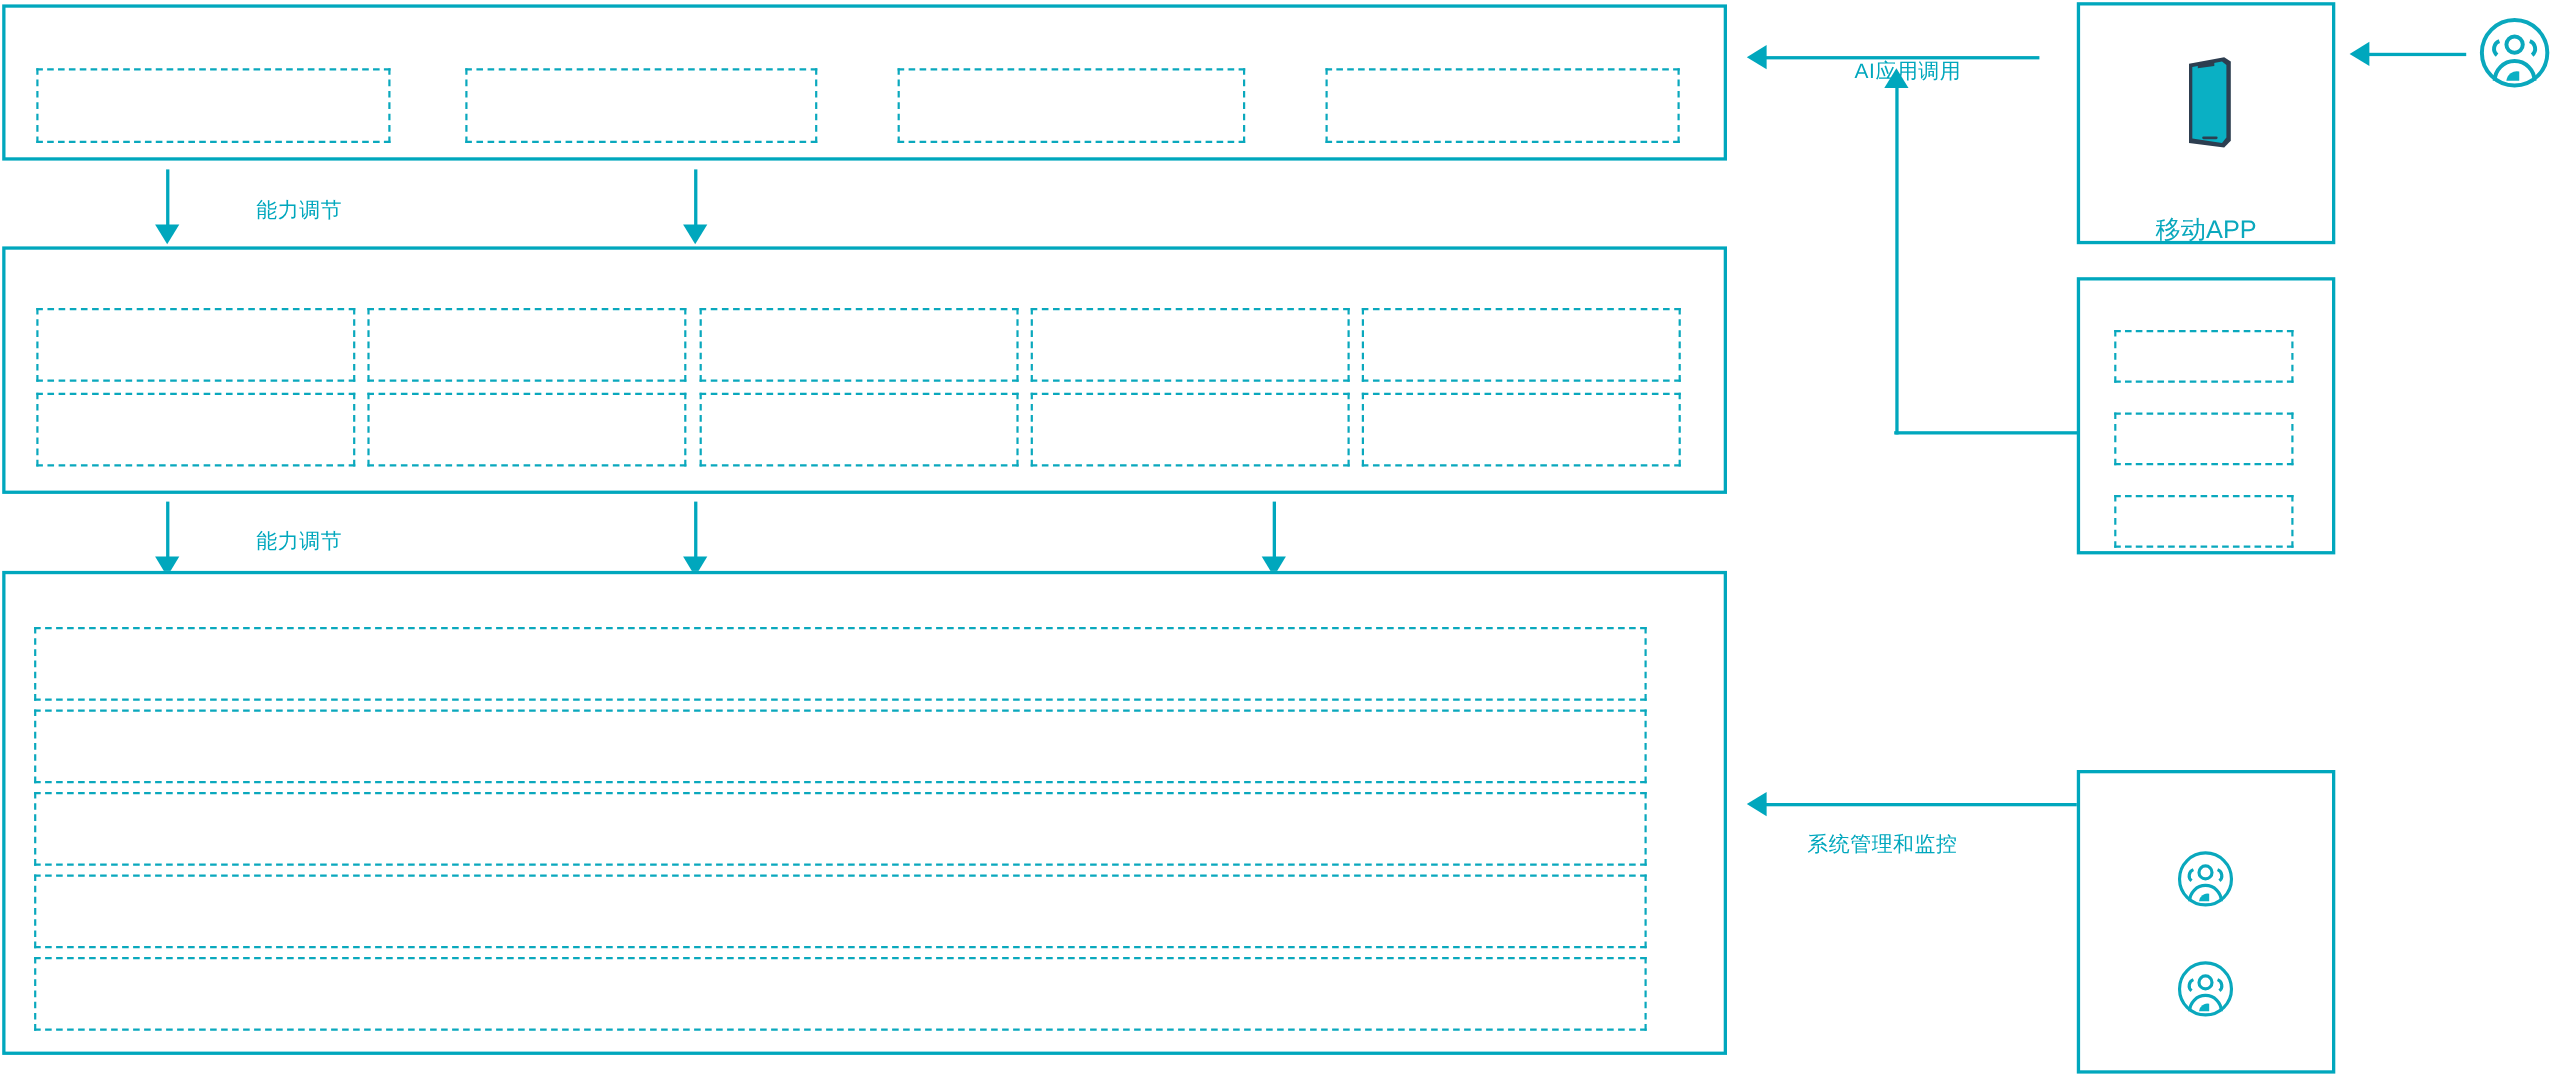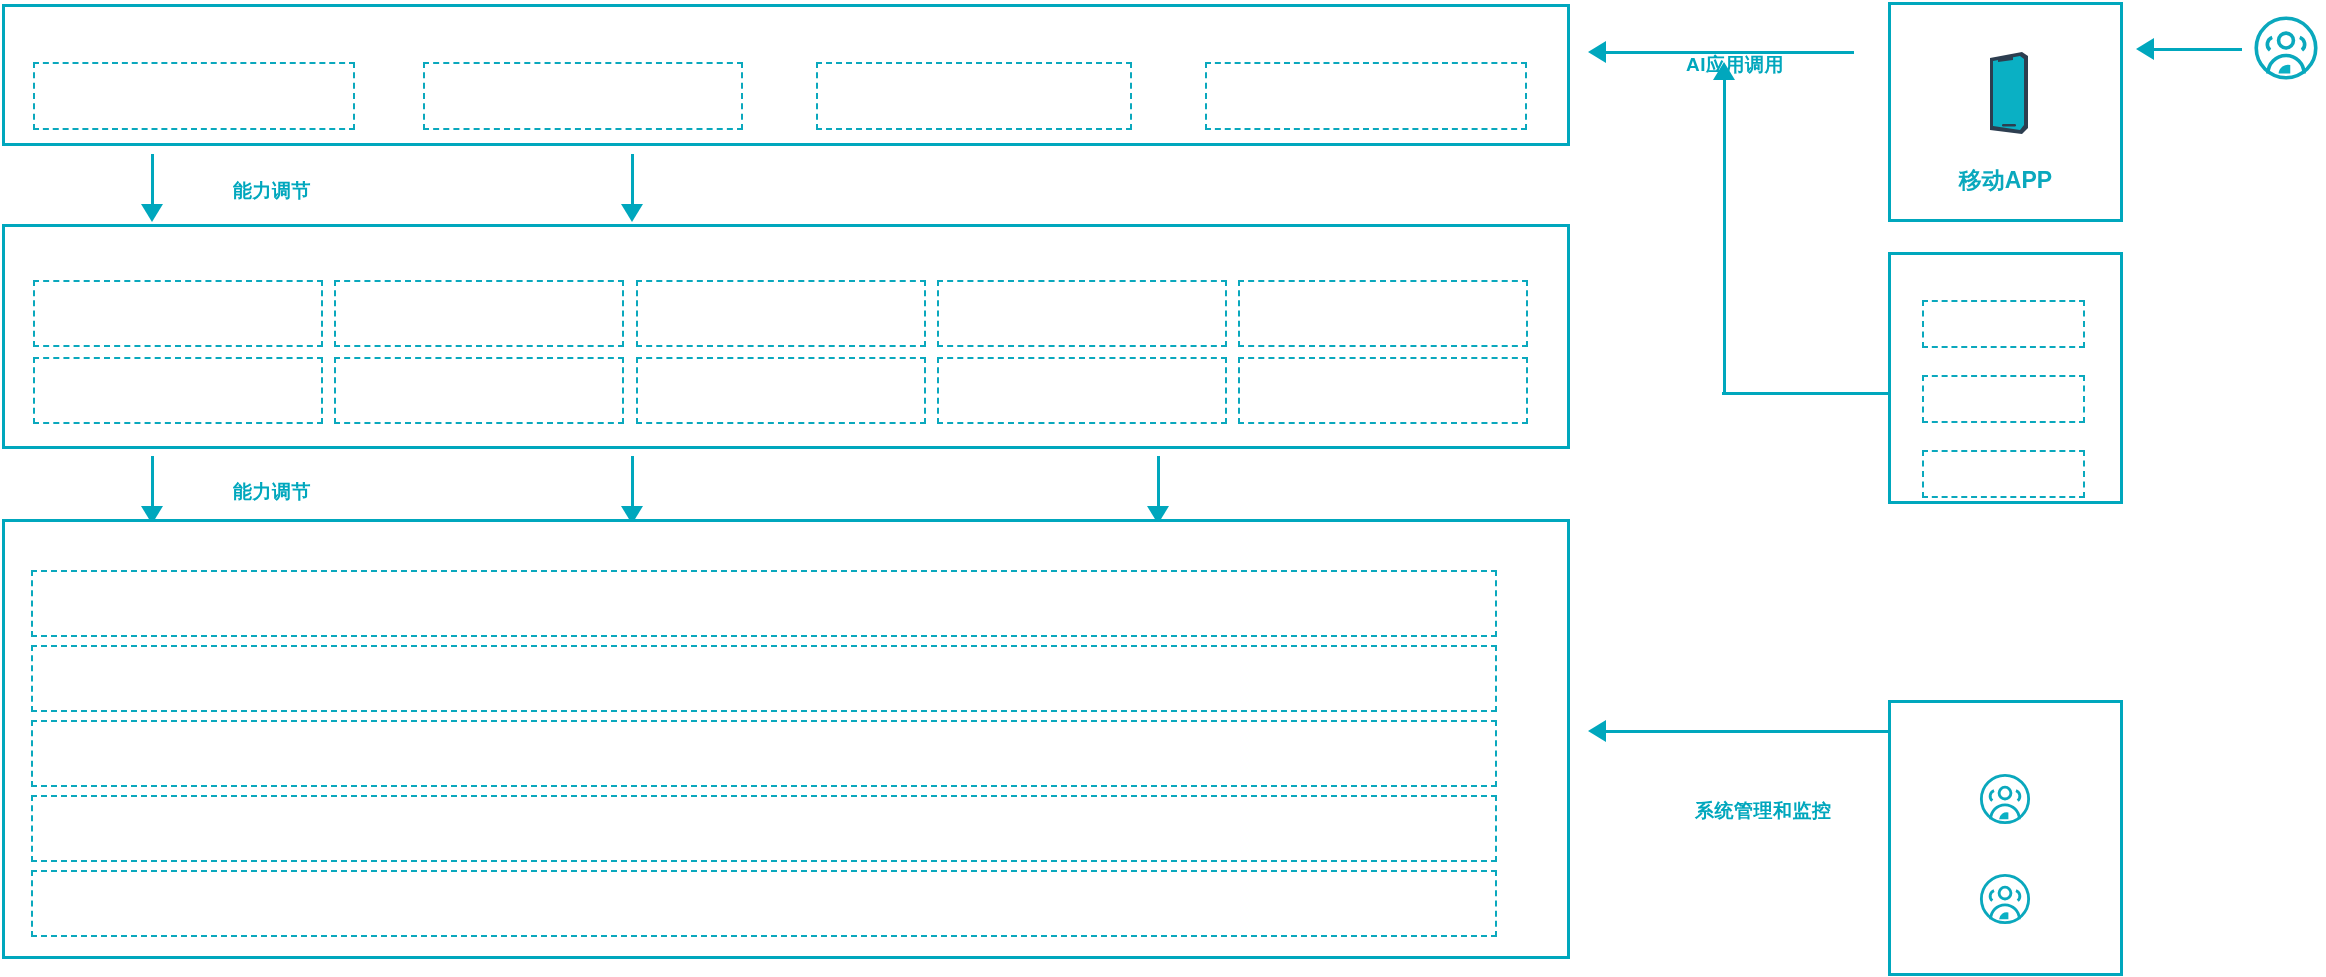--- a/index.html
+++ b/index.html
@@ -95,33 +95,34 @@
   .line-seg {
     position: absolute;
     background: #00a7bd;
   }
 
   
   .flow-label {
     position: absolute;
     color: #00a7bd;
     font-size: 19px;
-    font-weight: bold;
+    font-weight: normal;
     white-space: nowrap;
     letter-spacing: 0.5px;
   }
 
   
   .node-label {
     position: absolute;
     color: #0aa8bd;
     font-size: 22px;
-    font-weight: bold;
+    font-weight: normal;
     white-space: nowrap;
     text-align: center;
+    margin-top: 28px;
   }
 
   
   .icon-box {
     position: absolute;
   }
 </style>
 </head>
 <body>
 
@@ -300,15 +301,15 @@
     <div class="shaft" style="top:16px; height:317px;"></div>
     <div class="head-up"></div>
   </div>
 
   <div class="line-seg" style="left:1722px; top:392px; width:168px; height:3px;"></div>
 
   <div class="arrow-h" style="left:1588px; top:719px; width:300px; height:24px;">
     <div class="shaft" style="width:284px;"></div>
     <div class="head-left"></div>
   </div>
-  <div class="flow-label" style="left:1695px; top:755px;margin-top:43px;">系统管理和监控</div>
+  <div class="flow-label" style="left:1643px; top:755px;">系统管理和监控</div>
 
 </div>
 
 </body></html>

